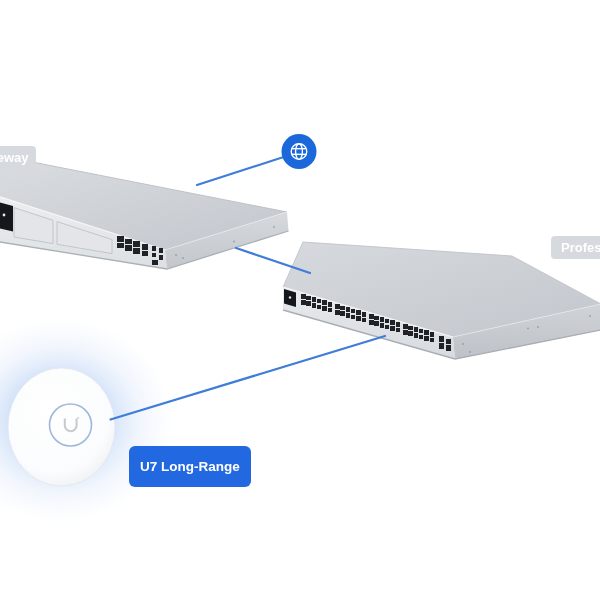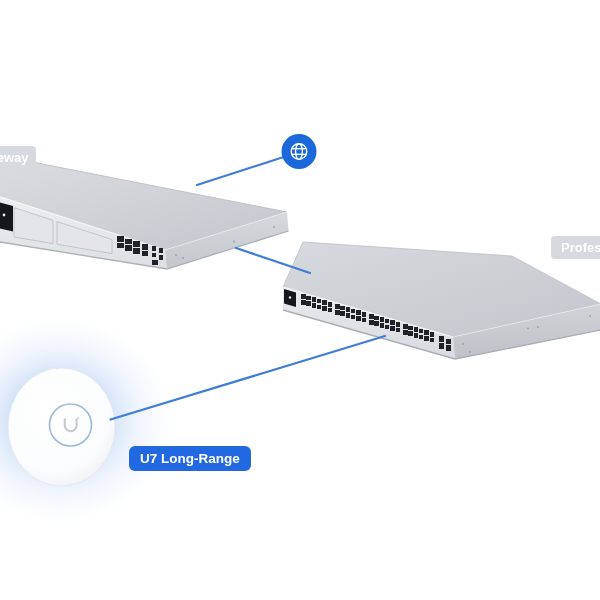--- a/index.html
+++ b/index.html
@@ -11,21 +11,21 @@
     font-size:13px;
     font-weight:700;
     line-height:17px;
     padding:3px 8px;
     border-radius:4px;
     white-space:nowrap;
     user-select:none;
   }
   .badge-gateway{left:-33px;top:146px;}
   .badge-switch{left:551px;top:236px;padding:3px 10px;}
-  .badge-ap{left:129px;top:446px;padding:4px 11px;border-radius:6px;font-size:13.5px;}
+  .badge-ap{left:129px;top:446px;padding:12px 11px;border-radius:6px;font-size:13.5px;}
   .port{shape-rendering:crispEdges;}
 </style>
 </head>
 <body>
 
 <div class="stage">
 
 <svg width="600" height="600" viewBox="0 0 600 600">
   <defs>
     <radialGradient id="glowGrad" cx="50%" cy="50%" r="50%">

